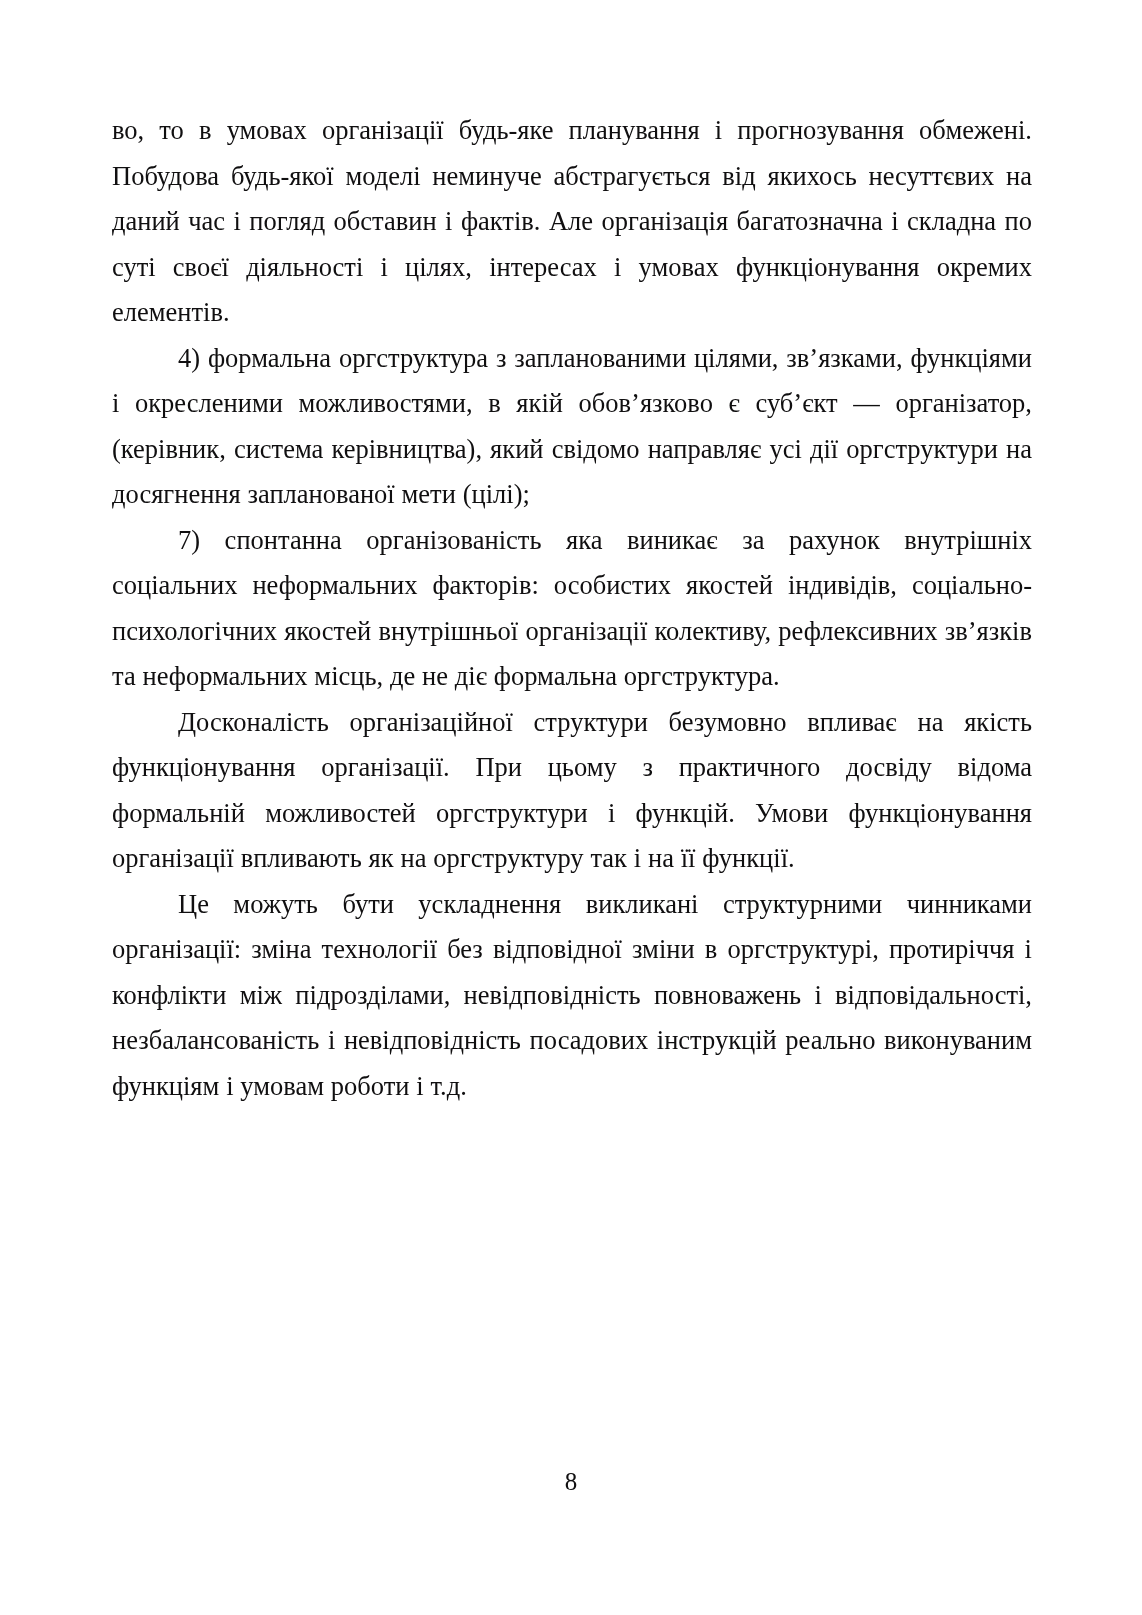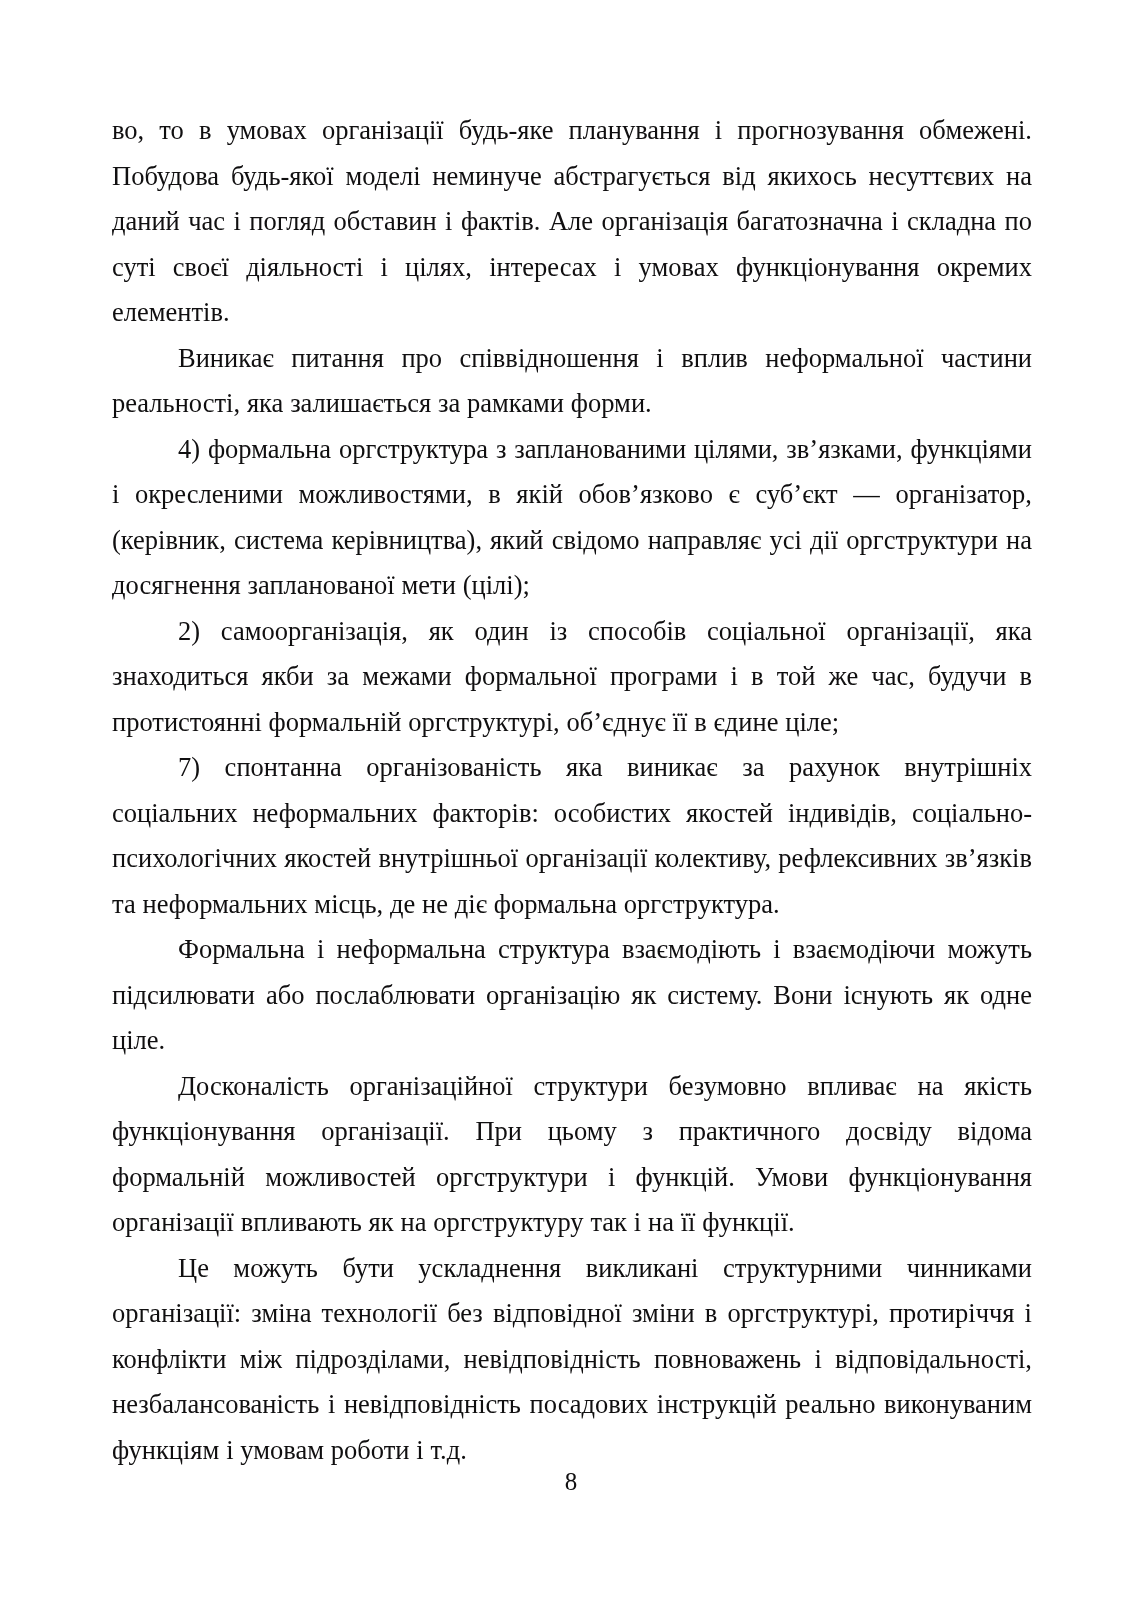--- a/index.html
+++ b/index.html
@@ -48,25 +48,22 @@
     color: #100f10;
   }
 </style>
 </head>
 <body>
 
 <div class="page">
 
   <div class="text-column">
     <p class="para no-indent">во, то в умовах організації будь-яке планування і прогнозування обмежені. Побудова будь-якої моделі неминуче абстрагується від якихось несуттєвих на даний час і погляд обставин і фактів. Але організація багатозначна і складна по суті своєї діяльності і цілях, інтересах і умовах функціонування окремих елементів.</p>
-    <p class="para">Виникає питання про співвідношення і вплив неформальної частини реальності, яка залишається за рамками форми.</p>
     <p class="para">4) формальна оргструктура з запланованими цілями, зв’язками, функціями і окресленими можливостями, в якій обов’язково є суб’єкт — організатор, (керівник, система керівництва), який свідомо направляє усі дії оргструктури на досягнення запланованої мети (цілі);</p>
-    <p class="para">2) самоорганізація, як один із способів соціальної організації, яка знаходиться якби за межами формальної програми і в той же час, будучи в протистоянні формальній оргструктурі, об’єднує її в єдине ціле;</p>
     <p class="para">7) спонтанна організованість яка виникає за рахунок внутрішніх соціальних неформальних факторів: особистих якостей індивідів, соціально-психологічних якостей внутрішньої організації колективу, рефлексивних зв’язків та неформальних місць, де не діє формальна оргструктура.</p>
-    <p class="para">Формальна і неформальна структура взаємодіють і взаємодіючи можуть підсилювати або послаблювати організацію як систему. Вони існують як одне ціле.</p>
     <p class="para">Досконалість організаційної структури безумовно впливає на якість функціонування організації. При цьому з практичного досвіду відома формальній можливостей оргструктури і функцій. Умови функціонування організації впливають як на оргструктуру так і на її функції.</p>
     <p class="para">Це можуть бути ускладнення викликані структурними чинниками організації: зміна технології без відповідної зміни в оргструктурі, протиріччя і конфлікти між підрозділами, невідповідність повноважень і відповідальності, незбалансованість і невідповідність посадових інструкцій реально виконуваним функціям і умовам роботи і т.д.</p>
 
   </div>
 
   <div class="page-number">8</div>
 
 </div>
 
 </body></html>

